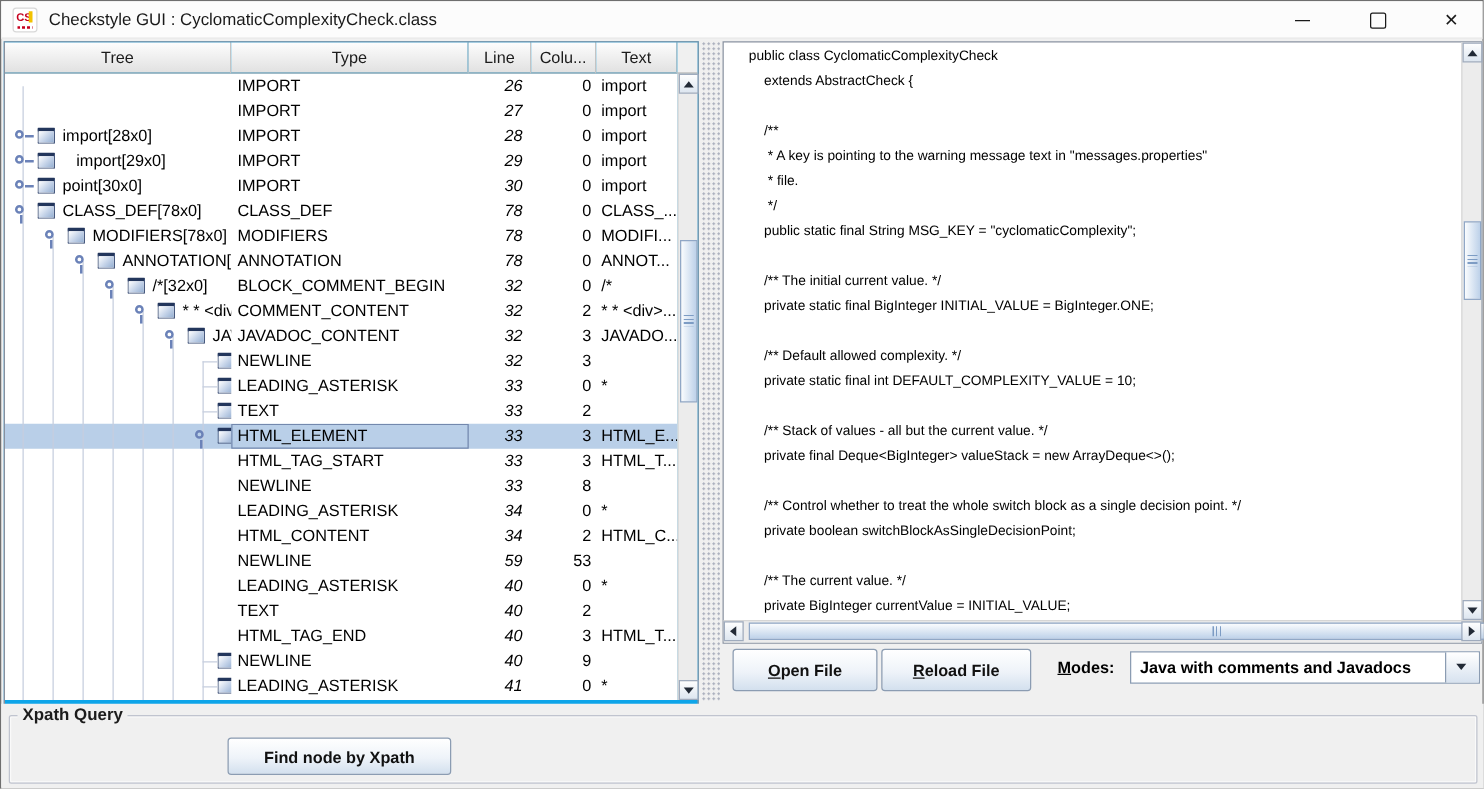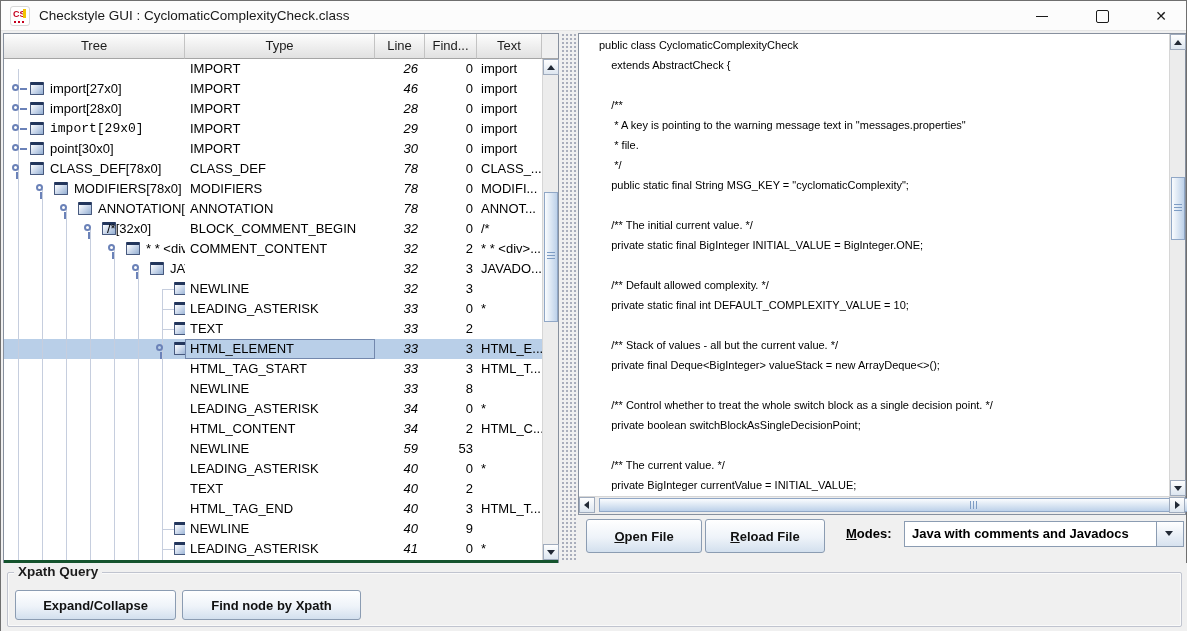--- a/index.html
+++ b/index.html
@@ -15,21 +15,21 @@
   .app-icon .cs { position:absolute; left:2px; top:2px; font-size:9px; font-weight:bold; color:#c6001e; letter-spacing:0; }
   .app-icon .bar { position:absolute; right:3px; top:2px; width:3px; height:9px; background:#f2c200; }
   .app-icon .dots { position:absolute; left:3px; bottom:2px; width:12px; height:2px;
     background:repeating-linear-gradient(90deg,#c6001e 0 2px,transparent 2px 4px); }
   .title-text { position:absolute; left:38px; top:0; line-height:30px; font-size:13.5px; color:#191919; }
   .win-btn { position:absolute; top:0; width:46px; height:30px; cursor:default; }
   .win-min::after { content:""; position:absolute; left:17px; top:15px; width:12px; height:1px; background:#1a1a1a; }
   .win-max::after { content:""; position:absolute; left:17px; top:9px; width:11px; height:11px; border:1.2px solid #1a1a1a; border-radius:2px; }
   .win-close { text-align:center; line-height:30px; font-size:14px; color:#1a1a1a; }
   
-  .tree-panel { position:absolute; left:2px; top:32px; width:556px; height:567px; background:#14532d; border:1px solid #87909e; }
+  .tree-panel { position:absolute; left:2px; top:32px; width:556px; height:567px; background:#0ea5e9; border:1px solid #87909e; }
   .thead { position:absolute; left:0; top:0; height:25px; width:554px; }
   .th { position:absolute; top:0; height:25px; line-height:24px; text-align:center; font-size:13px; color:#1c1c1c;
         background:linear-gradient(180deg,#fdfdfd,#e1e1e1); border-right:1px solid #c3c3c3; border-bottom:1px solid #a5a5a5; }
   .th-corner { position:absolute; top:0; left:538px; width:16px; height:25px; background:#f0f0f0; border-bottom:1px solid #a5a5a5; }
   .tbody { position:absolute; left:0; top:25px; width:538px; height:501px; background:#fff; overflow:hidden; }
   .guide { position:absolute; width:1px; background:#c6cede; z-index:3; pointer-events:none; }
   .row { position:absolute; left:0; width:538px; height:20px; font-size:13px; line-height:20px; white-space:nowrap; }
   .row.sel { background:#b9cfe8; }
   .cell { position:absolute; top:0; height:20px; overflow:hidden; }
   .c-tree { left:0; width:181px; }
@@ -102,65 +102,60 @@
     <div class="win-btn win-min" style="left:1018px"></div>
     <div class="win-btn win-max" style="left:1078px"></div>
     <div class="win-btn win-close" style="left:1137px">✕</div>
   </div>
 
   <div class="tree-panel">
     <div class="thead" id="tree-header">
         <div class="th" style="left: 0px; width: 181px;">Tree</div>
         <div class="th" style="left: 181px; width: 190px;">Type</div>
         <div class="th" style="left: 371px; width: 50px;">Line</div>
-        <div class="th" style="left: 421px; width: 52px;">Find...</div>
+        <div class="th" style="left: 421px; width: 52px;">Colu...</div>
         <div class="th" style="left: 473px; width: 65px;">Text</div>
       </div>
     <div class="th-corner"></div>
     <div class="tbody" id="tree-body">
         <div class="guide" style="left: 14px; top: 10px; bottom: 0px;"></div>
         <div class="guide" style="left: 38px; top: 130px; bottom: 0px;"></div>
         <div class="guide" style="left: 62px; top: 150px; bottom: 0px;"></div>
         <div class="guide" style="left: 86px; top: 170px; bottom: 0px;"></div>
         <div class="guide" style="left: 110px; top: 190px; bottom: 0px;"></div>
         <div class="guide" style="left: 134px; top: 210px; bottom: 0px;"></div>
         <div class="guide" style="left: 158px; top: 230px; bottom: 0px;"></div>
         <div class="row" style="top: 0px;">
           <div class="cell c-type">IMPORT</div>
           <div class="cell c-line">26</div>
           <div class="cell c-col">0</div>
           <div class="cell c-text">import</div>
         </div>
         <div class="row" style="top: 20px;">
-          <div class="cell c-tree">
-            <span class="handle collapsed" style="left: 8px;"></span>
-            <span class="node-icon" style="left: 26px;"></span>
-            <span class="node-label" style="left: 46px;">import[27x0]</span>
-          </div>
           <div class="cell c-type">IMPORT</div>
-          <div class="cell c-line">46</div>
+          <div class="cell c-line">27</div>
           <div class="cell c-col">0</div>
           <div class="cell c-text">import</div>
         </div>
         <div class="row" style="top: 40px;">
           <div class="cell c-tree">
             <span class="handle collapsed" style="left: 8px;"></span>
             <span class="node-icon" style="left: 26px;"></span>
             <span class="node-label" style="left: 46px;">import[28x0]</span>
           </div>
           <div class="cell c-type">IMPORT</div>
           <div class="cell c-line">28</div>
           <div class="cell c-col">0</div>
           <div class="cell c-text">import</div>
         </div>
         <div class="row" style="top: 60px;">
           <div class="cell c-tree">
             <span class="handle collapsed" style="left: 8px;"></span>
             <span class="node-icon" style="left: 26px;"></span>
-            <span class="node-label" style="left: 46px; font-family: Liberation Mono, monospace;">import[29x0]</span>
+            <span class="node-label" style="left: 57px;">import[29x0]</span>
           </div>
           <div class="cell c-type">IMPORT</div>
           <div class="cell c-line">29</div>
           <div class="cell c-col">0</div>
           <div class="cell c-text">import</div>
         </div>
         <div class="row" style="top: 80px;">
           <div class="cell c-tree">
             <span class="handle collapsed" style="left: 8px;"></span>
             <span class="node-icon" style="left: 26px;"></span>
@@ -201,21 +196,21 @@
           </div>
           <div class="cell c-type">ANNOTATION</div>
           <div class="cell c-line">78</div>
           <div class="cell c-col">0</div>
           <div class="cell c-text">ANNOT...</div>
         </div>
         <div class="row" style="top: 160px;">
           <div class="cell c-tree">
             <span class="handle expanded" style="left: 80px;"></span>
             <span class="node-icon" style="left: 98px;"></span>
-            <span class="node-label" style="left: 103px; text-align: center;">/*[32x0]</span>
+            <span class="node-label" style="left: 118px; text-align: center;">/*[32x0]</span>
           </div>
           <div class="cell c-type">BLOCK_COMMENT_BEGIN</div>
           <div class="cell c-line">32</div>
           <div class="cell c-col">0</div>
           <div class="cell c-text">/*</div>
         </div>
         <div class="row" style="top: 180px;">
           <div class="cell c-tree">
             <span class="handle expanded" style="left: 104px;"></span>
             <span class="node-icon" style="left: 122px;"></span>
@@ -225,20 +220,21 @@
           <div class="cell c-line">32</div>
           <div class="cell c-col">2</div>
           <div class="cell c-text">* * &lt;div&gt;...</div>
         </div>
         <div class="row" style="top: 200px;">
           <div class="cell c-tree">
             <span class="handle expanded" style="left: 128px;"></span>
             <span class="node-icon" style="left: 146px;"></span>
             <span class="node-label" style="left: 166px;">JAVADOC_CONTENT[32x3]</span>
           </div>
+          <div class="cell c-type">JAVADOC_CONTENT</div>
           <div class="cell c-line">32</div>
           <div class="cell c-col">3</div>
           <div class="cell c-text">JAVADO...</div>
         </div>
         <div class="row" style="top: 220px;">
           <div class="cell c-tree">
             <span class="dash" style="left: 158px;"></span>
             <span class="node-icon" style="left: 170px;"></span>
           </div>
           <div class="cell c-type">NEWLINE</div>
@@ -423,17 +419,16 @@
         <span class="combo-arrow">
             <span class="tri tri-down"></span>
           </span>
       </div>
     </div>
   </div>
 
   <div class="xpath-panel">
     <div class="group-border"></div>
     <div class="group-title">Xpath Query</div>
-    <button class="btn" style="left:14px; top:27px; width:161px; height:30px;">Expand/Collapse</button>
     <button class="btn" style="left:181px; top:27px; width:179px; height:30px;">Find node by Xpath</button>
   </div>
 
 </div>
 
 </body></html>

